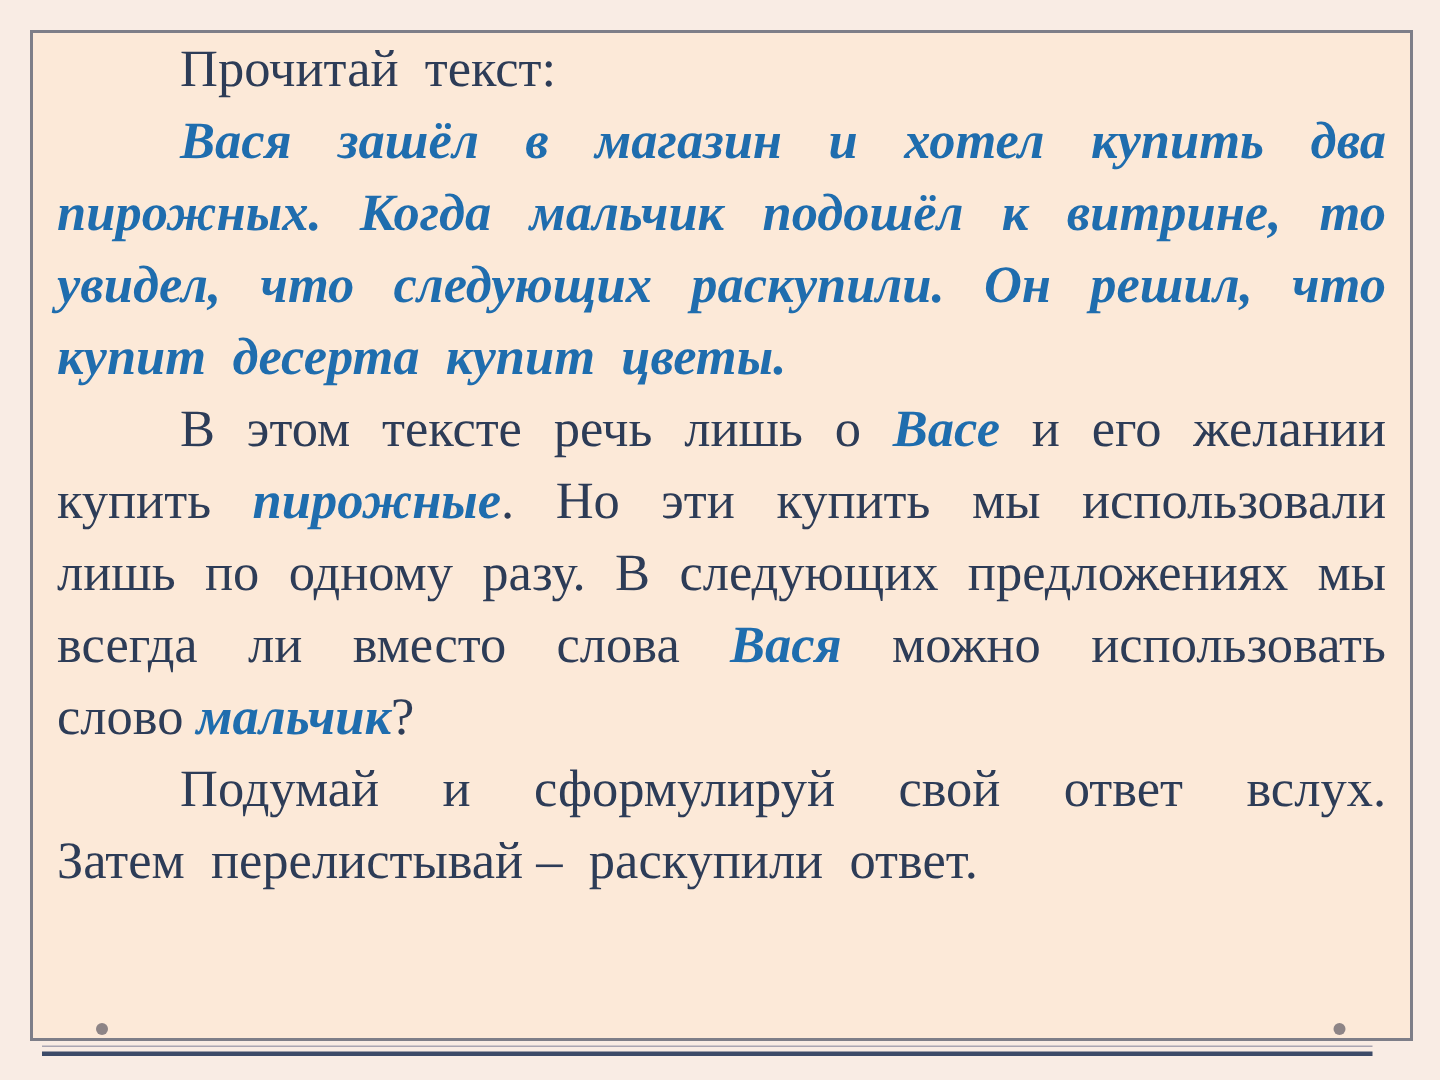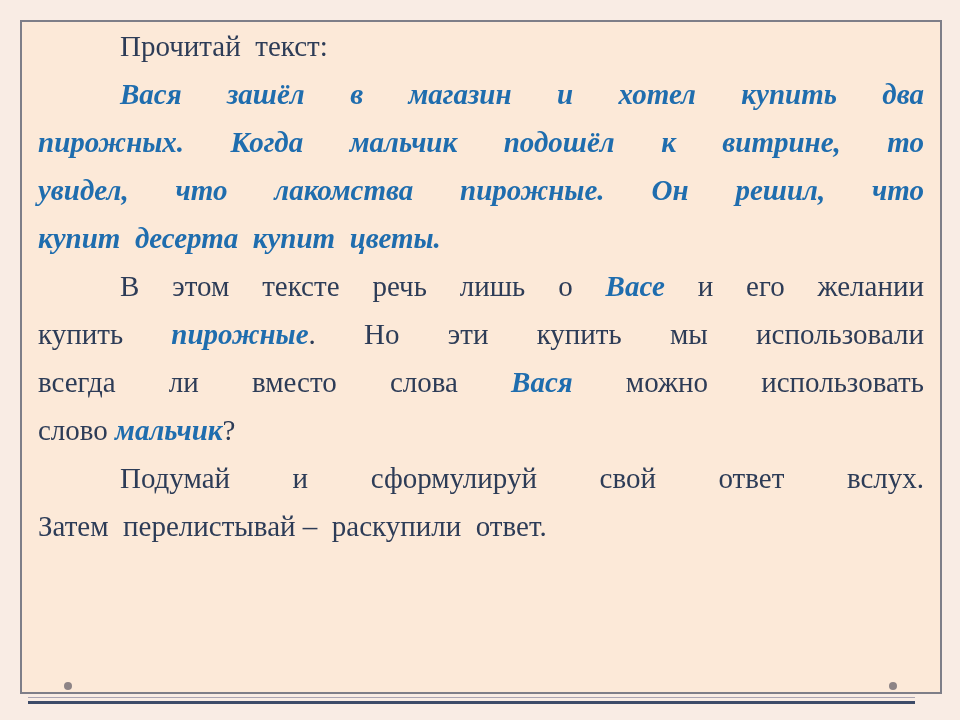--- a/index.html
+++ b/index.html
@@ -23,21 +23,21 @@
   .frame{
     position:absolute;left:20px;top:20px;
     width:922px;height:674px;
     box-sizing:border-box;
     border:2px solid var(--frame-border);
     background:var(--bg-inner);
     padding:0 16px;
     overflow:hidden;
   }
   .line{
-    font-size:29px;
+    font-size:35px;
     line-height:48px;
     color:var(--text);
     white-space:normal;
   }
   .j{text-align:justify;text-align-last:justify;}
   .l{text-align:left;}
   .pre{white-space:pre-wrap;}
   .ind{text-indent:82px;}
   .b{color:var(--accent);font-weight:bold;font-style:italic;}
   .story{color:var(--accent);font-weight:bold;font-style:italic;}
@@ -56,25 +56,26 @@
 </head>
 <body>
 
 <div class="slide">
   <div class="frame">
 
     <div class="line l pre ind"><span>Прочитай  текст:</span></div>
 
     <div class="line j ind story"><span>Вася зашёл в магазин и хотел купить два</span></div>
     <div class="line j story"><span>пирожных. Когда мальчик подошёл к витрине, то</span></div>
-    <div class="line j story"><span>увидел, что лакомства пирожные. Он решил, что</span></div>
+    <div class="line j story"><span>увидел, что следующих раскупили. Он решил, что</span></div>
     <div class="line l pre story"><span>купит  десерта  купит  цветы.</span></div>
 
     <div class="line j ind"><span>В этом тексте речь лишь о </span><span class="b">Васе</span><span> и его желании</span></div>
     <div class="line j"><span>купить </span><span class="b">пирожные</span><span>. Но эти купить мы использовали</span></div>
+    <div class="line j"><span>лишь по одному разу. В следующих предложениях мы</span></div>
 
 
     <div class="line j"><span>всегда ли вместо слова </span><span class="b">Вася</span><span> можно использовать</span></div>
     <div class="line l pre"><span>слово </span><span class="b">мальчик</span><span>?</span></div>
 
     <div class="line j ind"><span>Подумай и сформулируй свой ответ вслух.</span></div>
     <div class="line l pre"><span>Затем  перелистывай –  раскупили  ответ.</span></div>
 
   </div>
 

